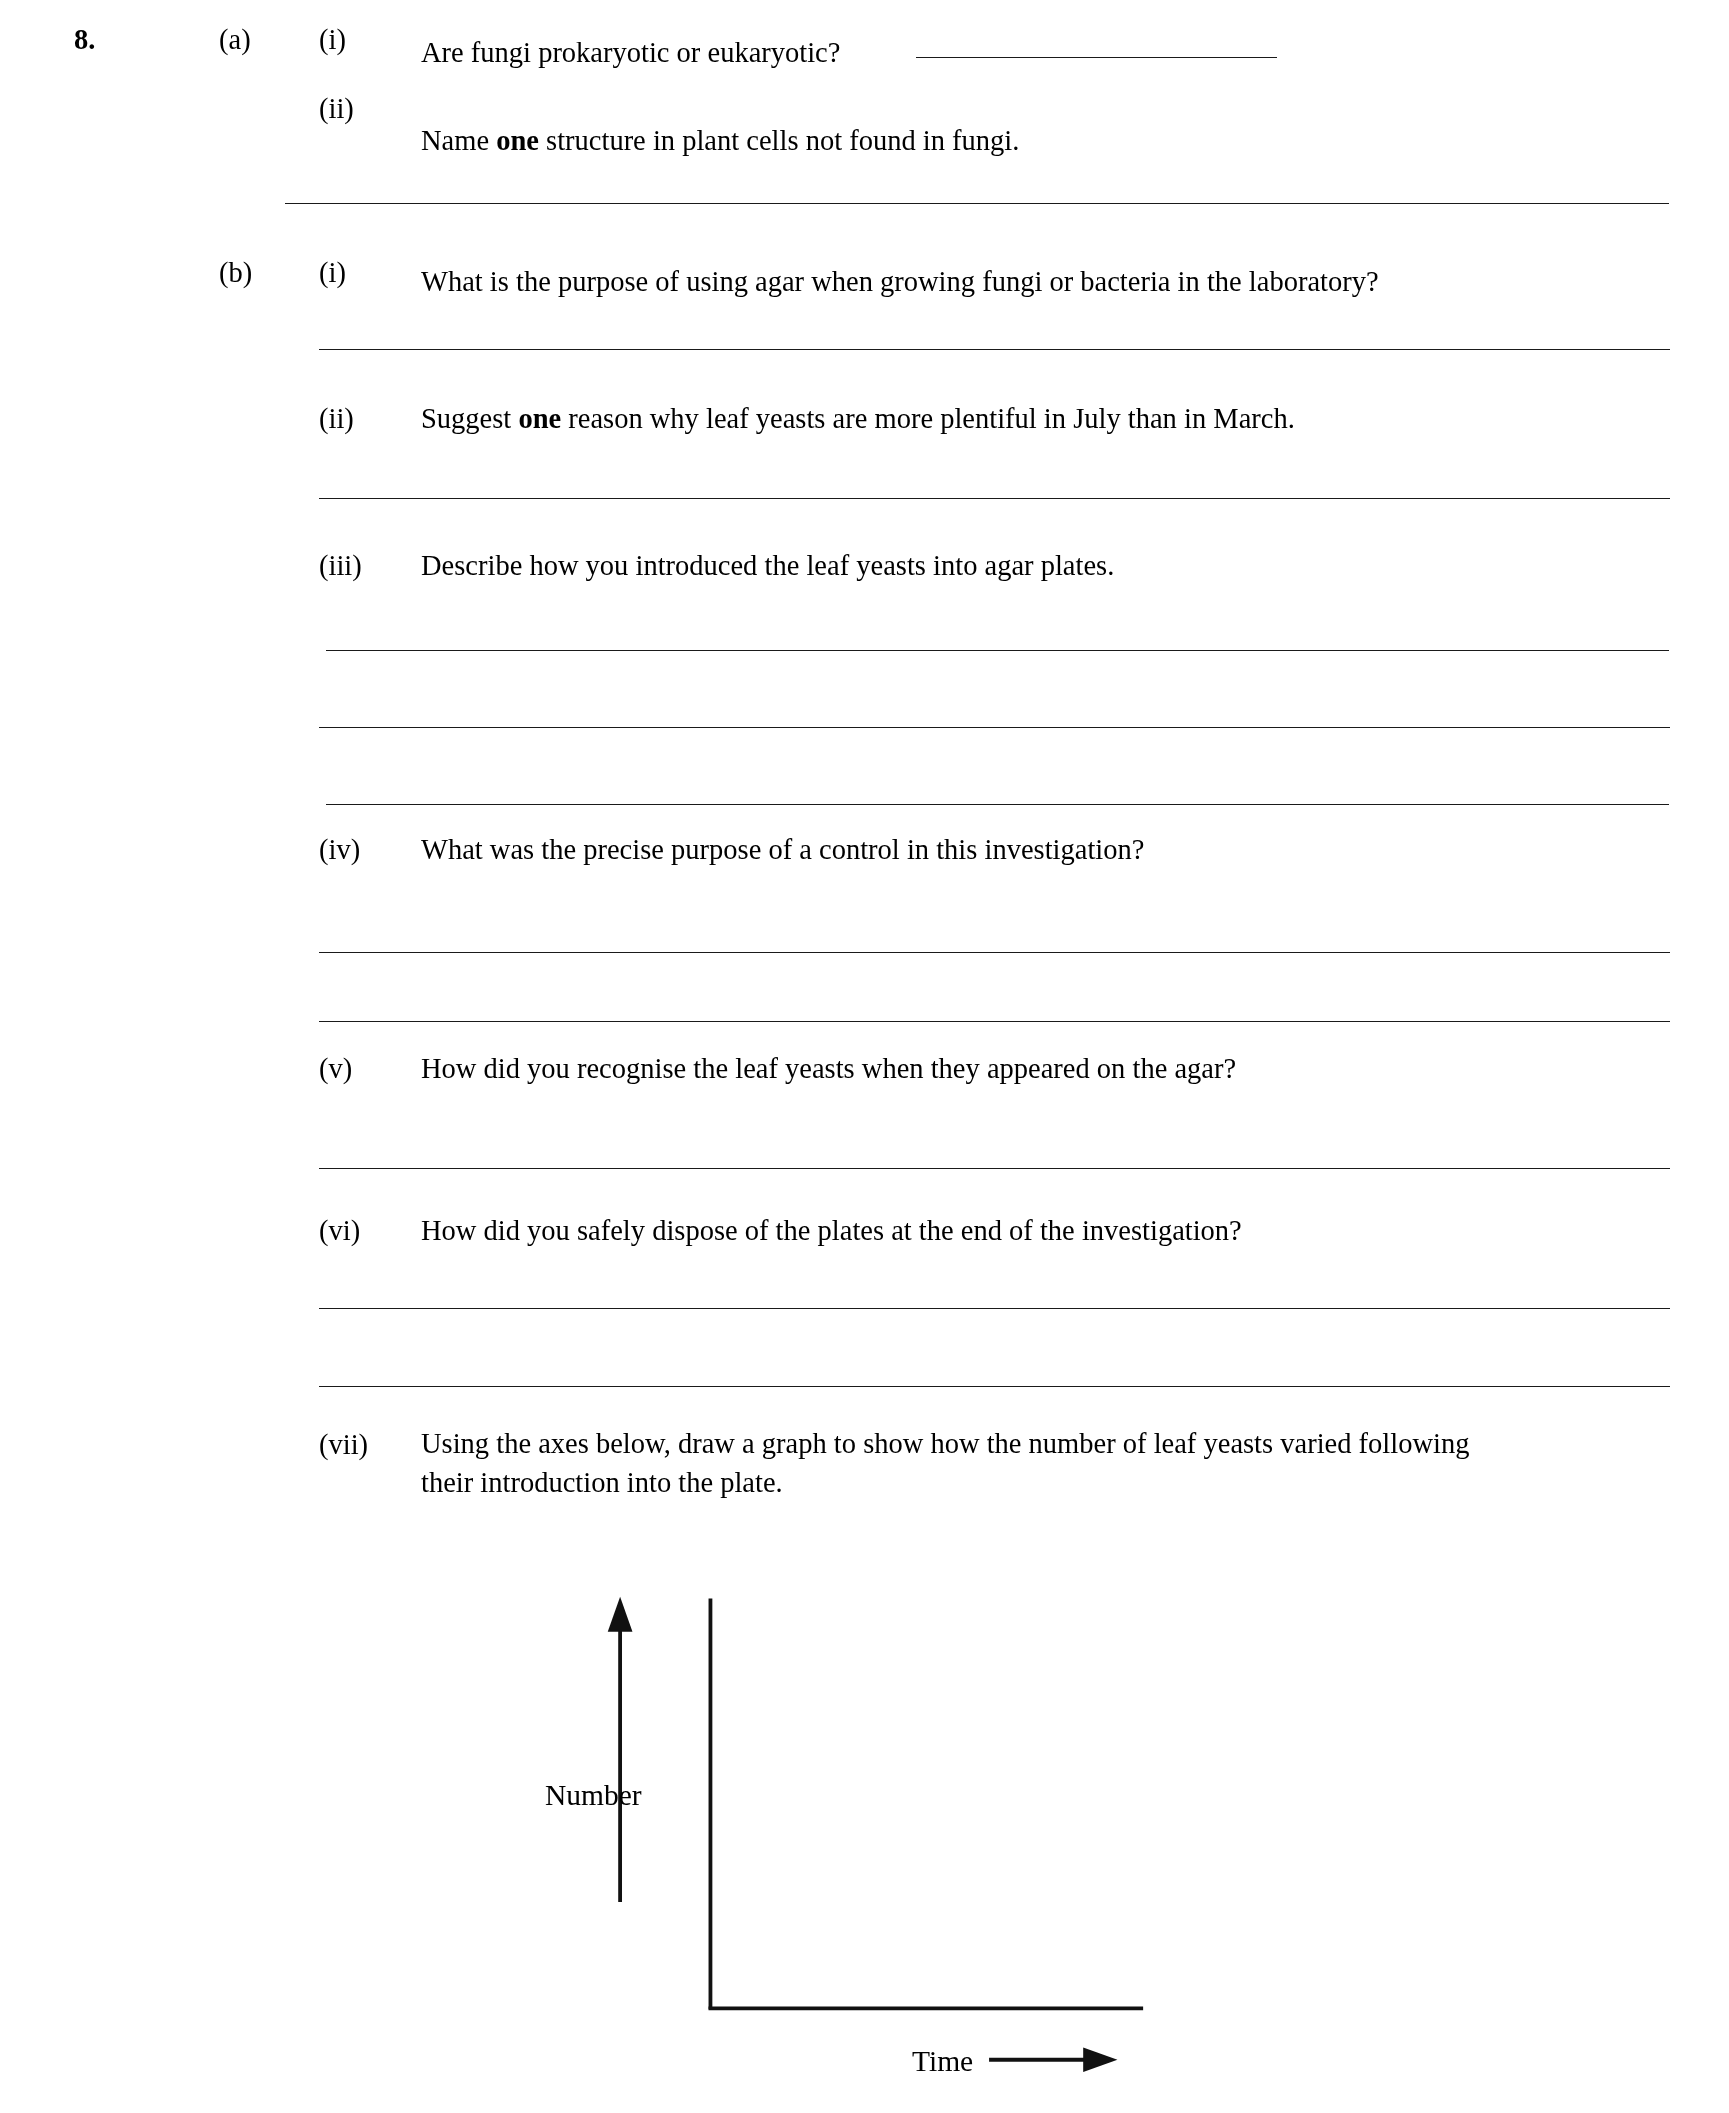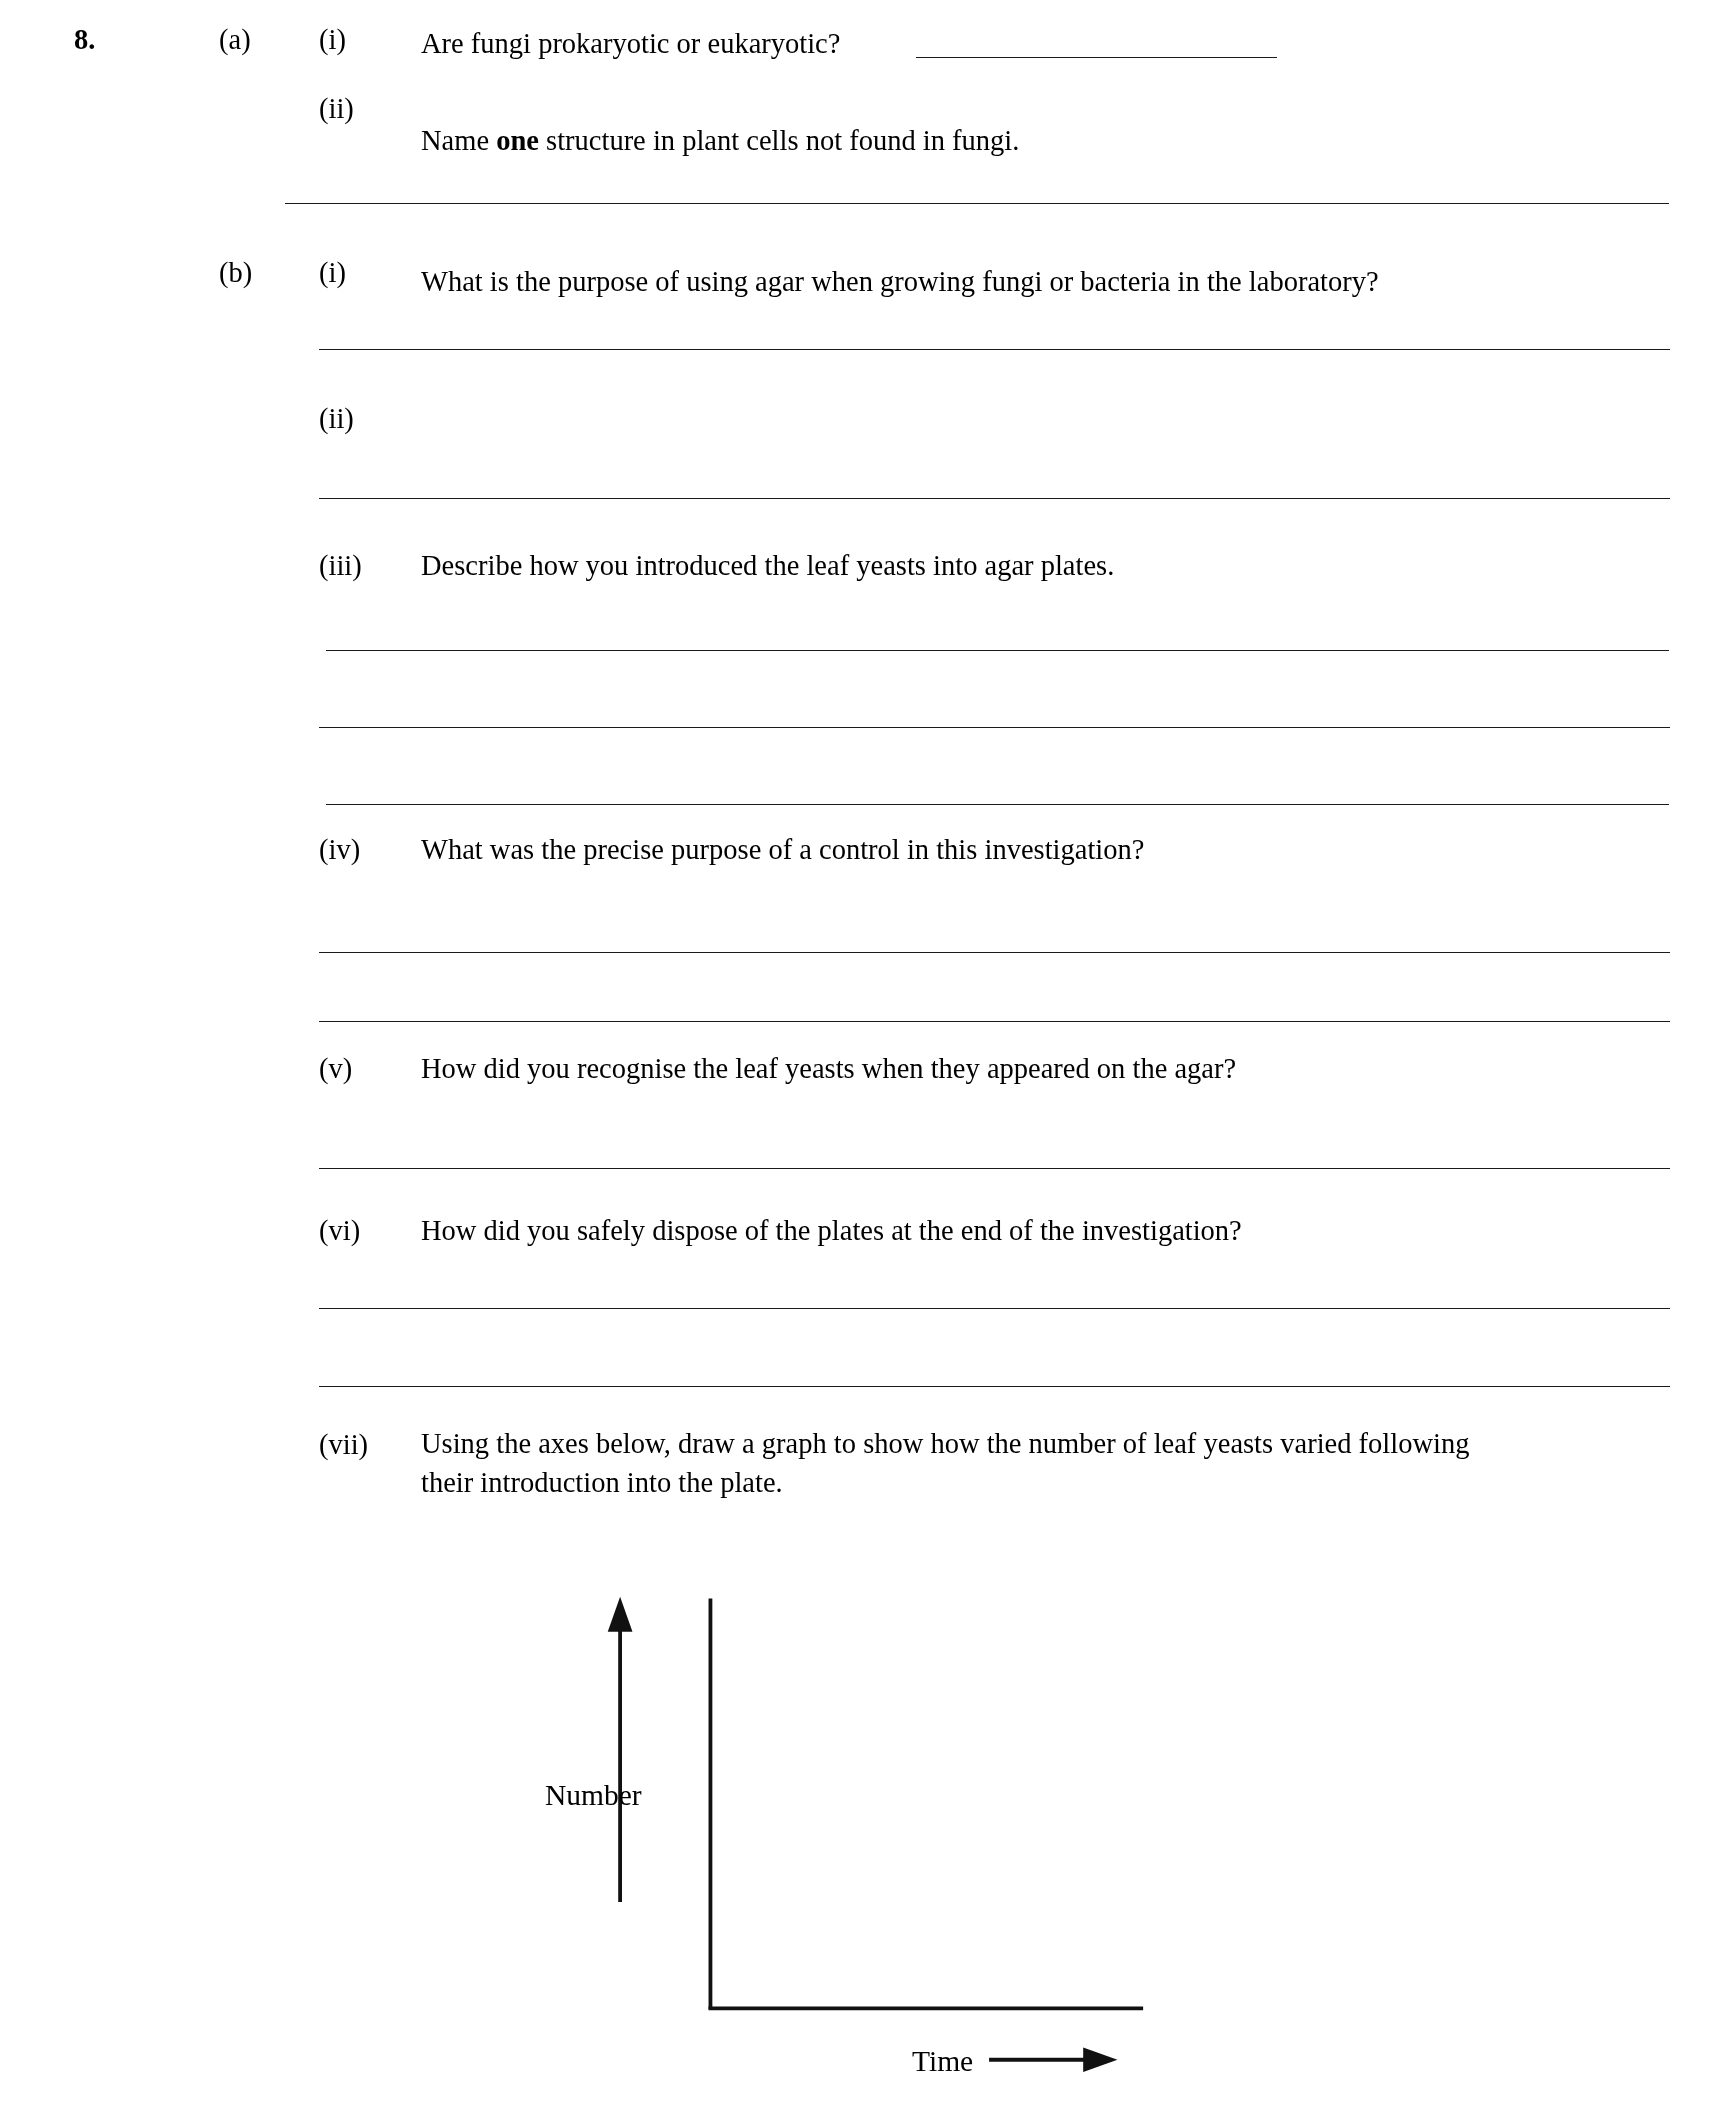--- a/index.html
+++ b/index.html
@@ -78,34 +78,35 @@
 </head>
 <body>
 
 <div id="page">
 
   <div class="col-qnum" style="left:74px; top:19px;">8.</div>
 
   <div class="col-part" style="left:219px; top:19px;">(a)</div>
 
   <div class="col-roman" style="left:319px; top:19px;">(i)</div>
-  <div class="q-text" style="left:421px; top:23px;">Are fungi prokaryotic or eukaryotic?</div>
+  <div class="q-text" style="left:421px; top:32px;">Are fungi prokaryotic or eukaryotic?</div>
   <div class="rule-inline" style="left:916px; top:57px; width:361px;"></div>
 
   <div class="col-roman" style="left:319px; top:88px;">(ii)</div>
   <div class="q-text" style="left:421px; top:88px;margin-top:32px;"><span>Name </span><b>one</b><span> structure in plant cells not found in fungi.</span></div>
   <div class="rule" style="left:285px; top:203px; width:1384px;"></div>
 
   <div class="col-part" style="left:219px; top:252px;">(b)</div>
 
   <div class="col-roman" style="left:319px; top:252px;">(i)</div>
   <div class="q-text" style="left:421px; top:252px;margin-top:9px;">What is the purpose of using agar when growing fungi or bacteria in the laboratory?</div>
   <div class="rule" style="left:319px; top:349px; width:1351px;"></div>
 
   <div class="col-roman" style="left:319px; top:398px;">(ii)</div>
+  <div class="q-text" style="left:421px; top:398px;"><span>Suggest </span><b>one</b><span> reason why leaf yeasts are more plentiful in July than in March.</span></div>
   <div class="rule" style="left:319px; top:498px; width:1351px;"></div>
 
   <div class="col-roman" style="left:319px; top:545px;">(iii)</div>
   <div class="q-text" style="left:421px; top:545px;">Describe how you introduced the leaf yeasts into agar plates.</div>
   <div class="rule" style="left:326px; top:650px; width:1343px;"></div>
   <div class="rule" style="left:319px; top:727px; width:1351px;"></div>
   <div class="rule" style="left:326px; top:804px; width:1343px;"></div>
 
   <div class="col-roman" style="left:319px; top:829px;">(iv)</div>
   <div class="q-text" style="left:421px; top:829px;">What was the precise purpose of a control in this investigation?</div>

